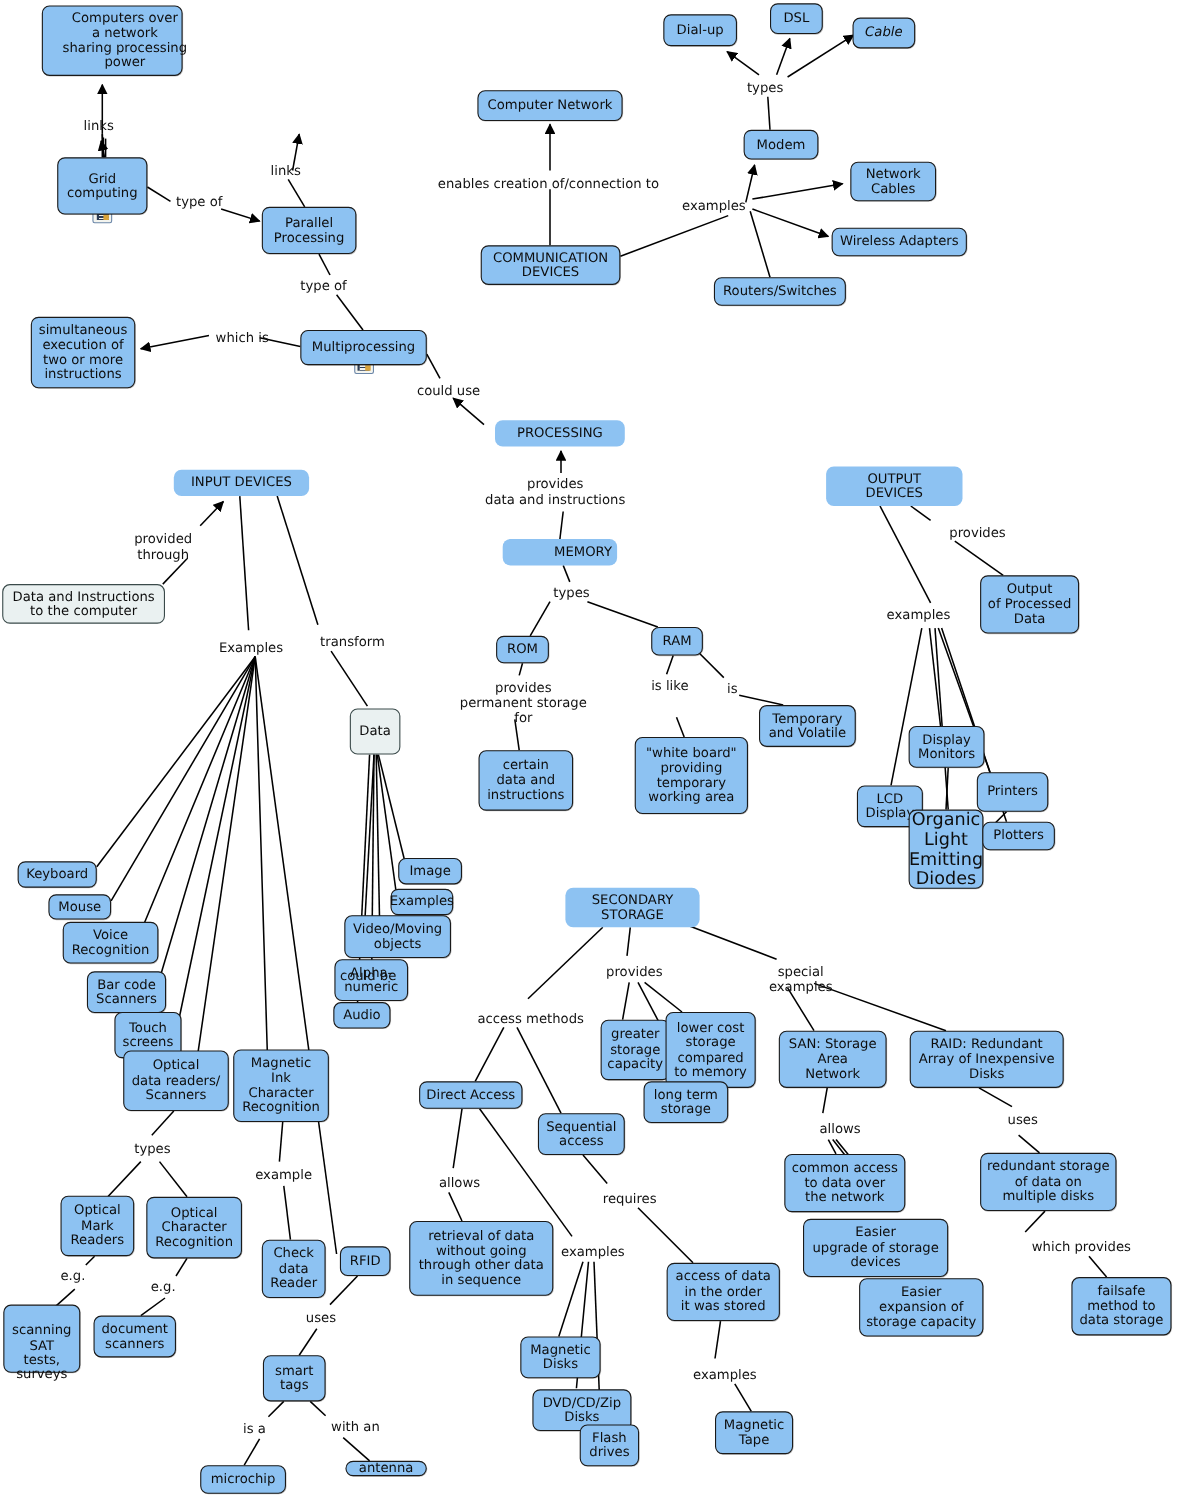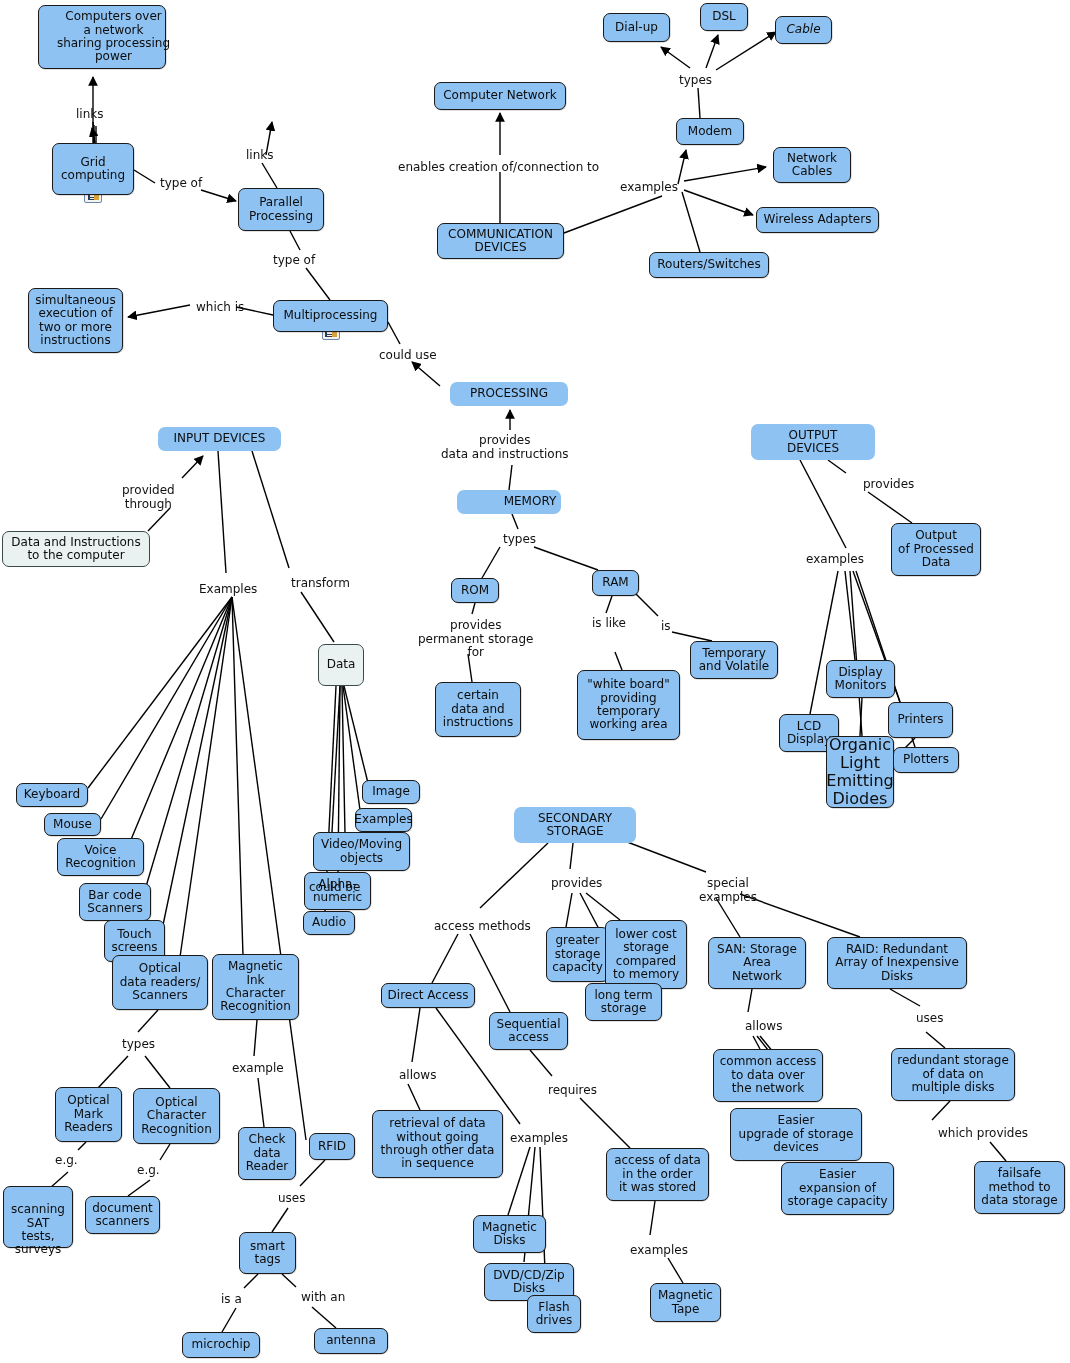--- a/index.html
+++ b/index.html
@@ -343,21 +343,21 @@
     <div class="node bordered" style="left: 309px; top: 1133px; width: 46px; height: 27px; font-size: 12px;">
       <span style="white-space: pre;">RFID</span>
     </div>
     <div class="node bordered" style="left: 239px; top: 1232px; width: 57px; height: 42px; font-size: 12px;">
       <span style="white-space: pre;">smart
 tags</span>
     </div>
     <div class="node bordered" style="left: 182px; top: 1332px; width: 78px; height: 26px; font-size: 12px;">
       <span style="white-space: pre;">microchip</span>
     </div>
-    <div class="node bordered" style="left: 314px; top: 1328px; width: 74px; height: 26px; font-size: 12px;">
+    <div class="node bordered" style="left: 314px; top: 1328px; width: 74px; height: 14px; font-size: 12px;">
       <span style="white-space: pre;">antenna</span>
     </div>
     <div class="node plain" style="left: 751px; top: 424px; width: 124px; height: 36px; font-size: 12px;">
       <span style="white-space: pre;">OUTPUT
 DEVICES</span>
     </div>
     <div class="node bordered" style="left: 891px; top: 523px; width: 90px; height: 53px; font-size: 12px;">
       <span style="white-space: pre;">Output
 of Processed
 Data</span>

